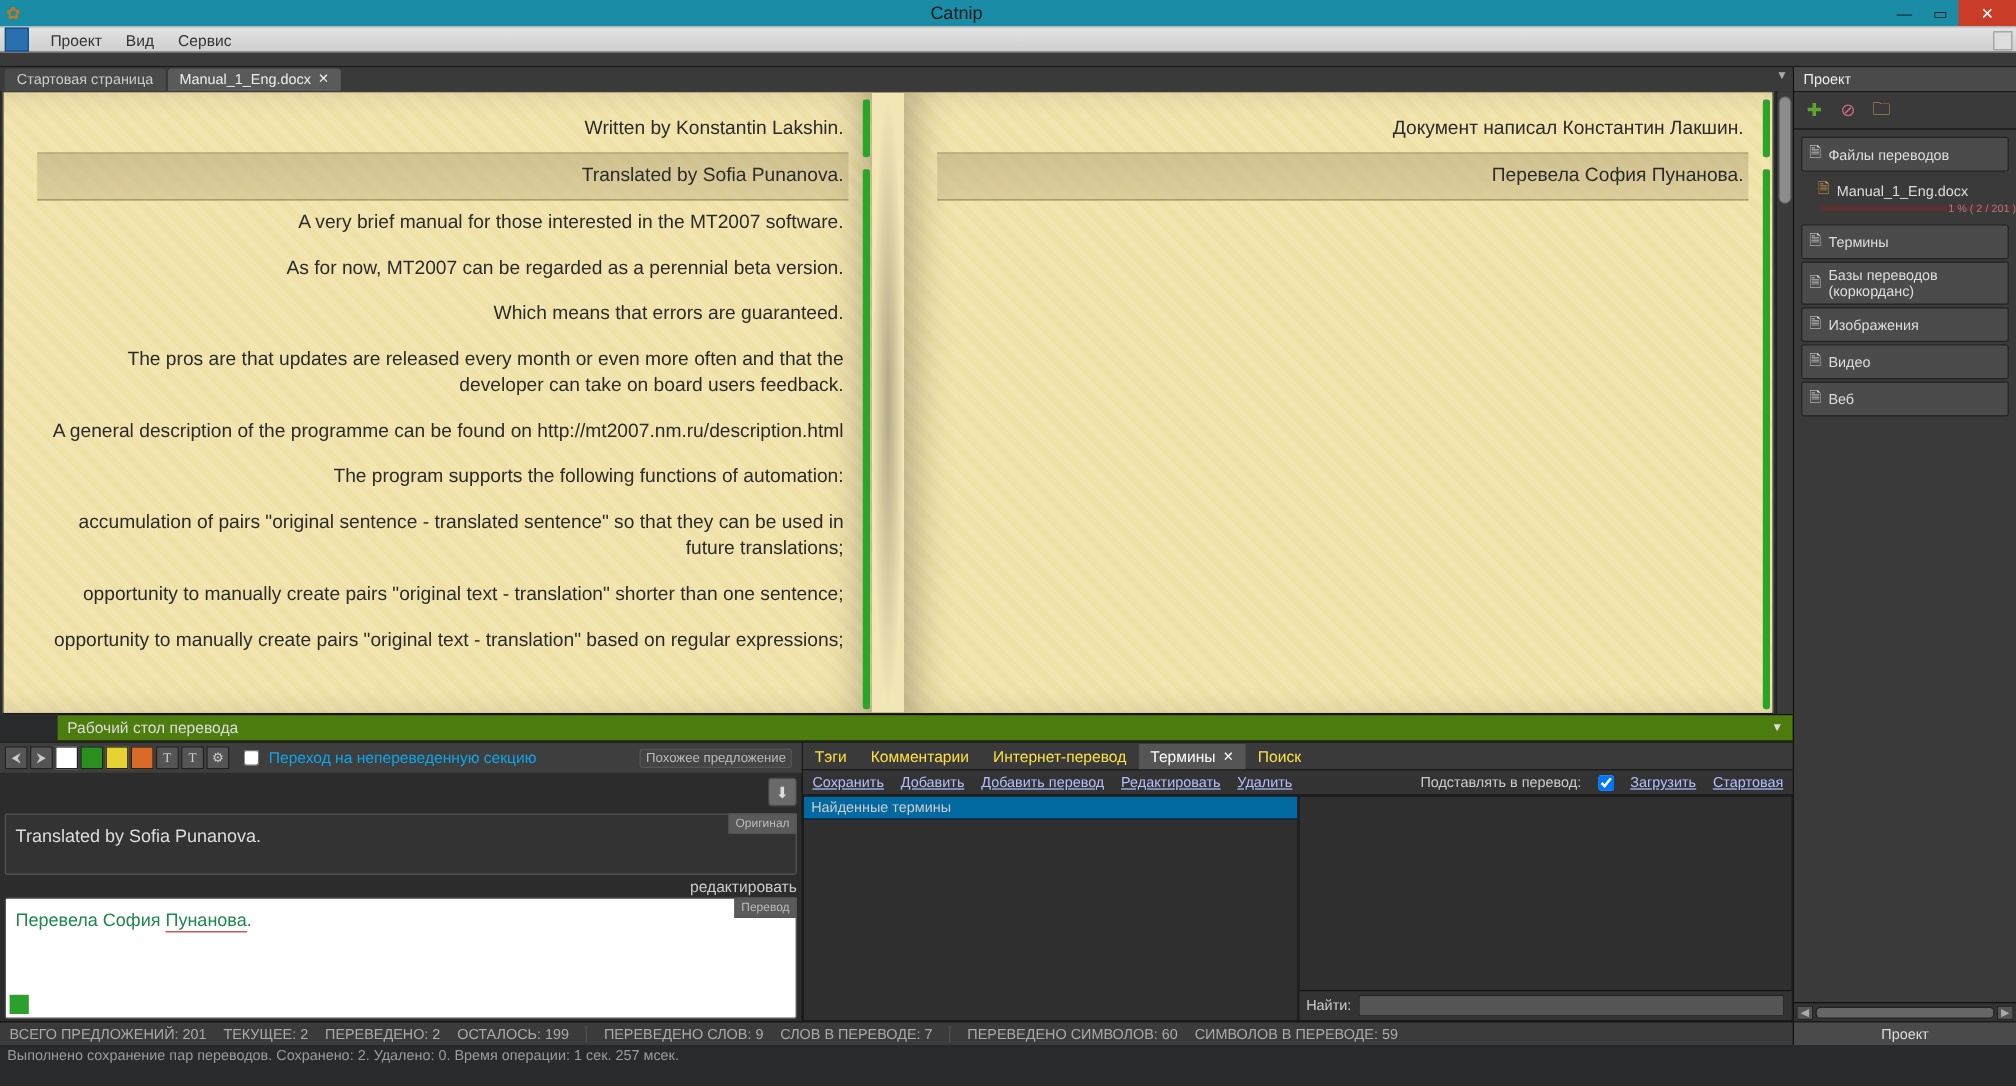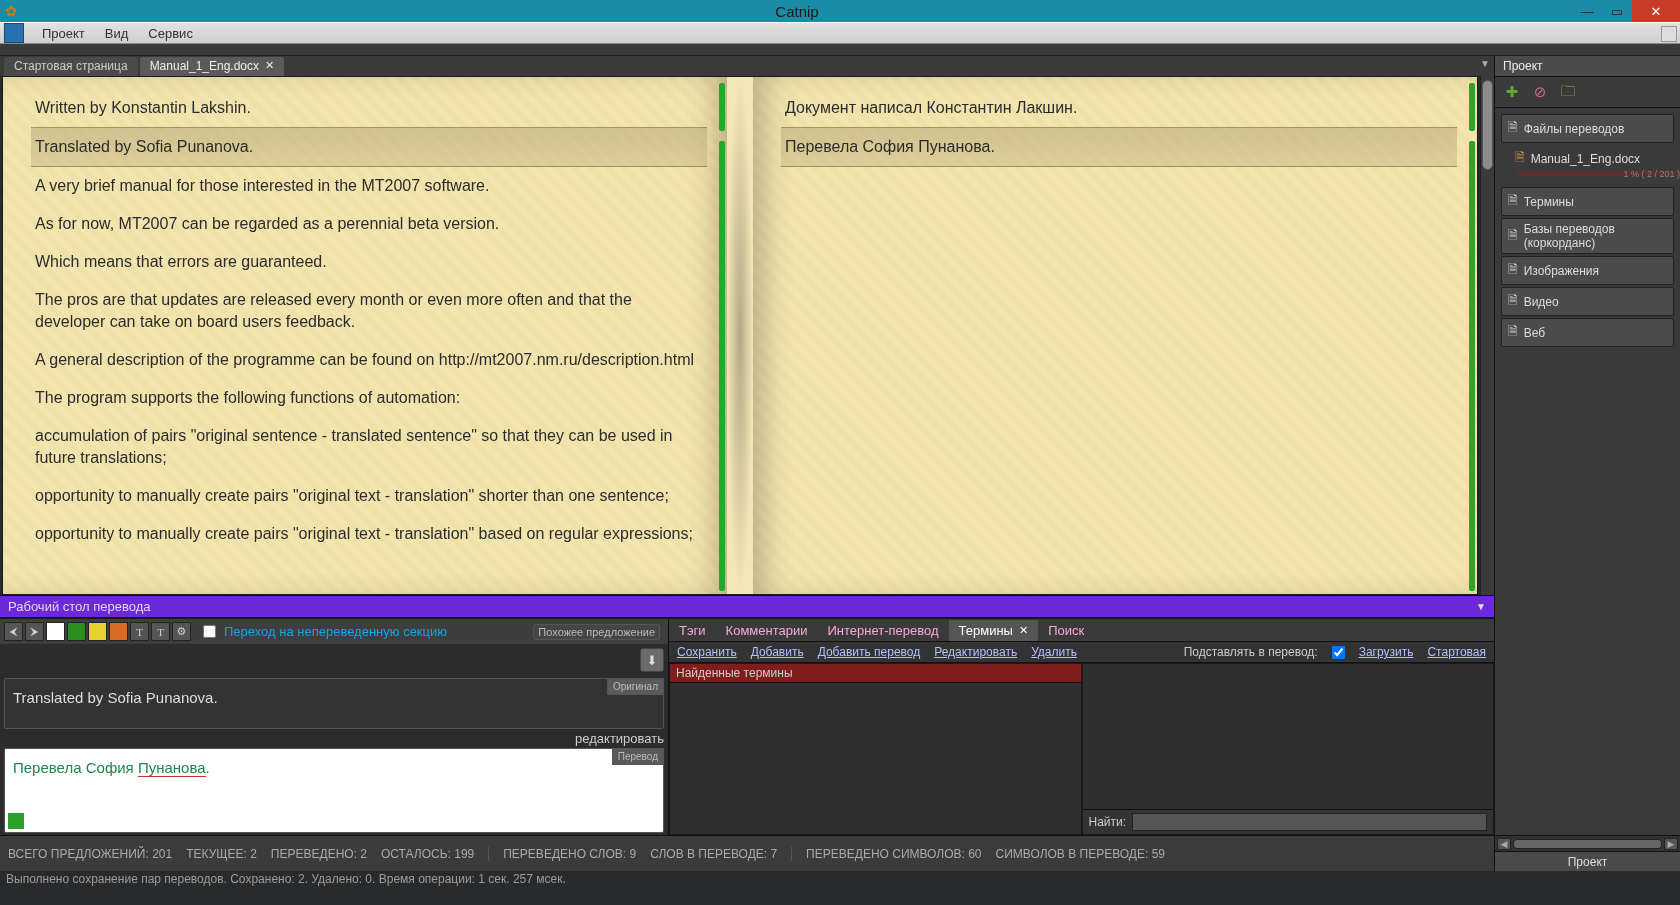--- a/index.html
+++ b/index.html
@@ -47,21 +47,21 @@
 .contentrow { flex:1; display:flex; min-height:0; }
 .leftcol { flex:1; display:flex; flex-direction:column; min-width:0; }
 .rightcol { width:186px; display:flex; flex-direction:column; border-left:1px solid #111; background:#3a3a3a; }
 
 .doctabs { display:flex; align-items:center; background:#3a3a3a; padding:0 4px; height:20px; position:relative;}
 .doctab { padding:2px 10px 3px 10px; font-size:12px; color:#ccc; background:#4a4a4a; border-radius:3px 3px 0 0; margin-right:2px; display:flex; align-items:center; gap:6px;}
 .doctab.active { background:#5a5a5a; color:#eee;}
 .doctab .x { font-size:11px; cursor:pointer; }
 .doctabs .overflow { position:absolute; right:4px; top:2px; font-size:10px; color:#aaa;}
 
-.bookarea { flex:1; display:flex; background:#f7eaba; border:1px solid #1a1a1a; margin:0 2px; overflow:hidden; position:relative;}
+.bookarea { flex:1; display:flex; background:#f7eaba; border:1px solid #1a1a1a; margin:0 2px; overflow:hidden; position:relative;text-align:right;}
 .bookpage {
   flex:1;
   background: repeating-linear-gradient(45deg,#f3e5b0 0,#f3e5b0 6px,#f0e1a9 6px,#f0e1a9 12px);
   padding:12px 20px 12px 28px;
   overflow:hidden;
   position:relative;
 }
 .bookpage.left { border-right:0; box-shadow: inset -20px 0 30px -10px rgba(0,0,0,0.25);}
 .bookpage.right { box-shadow: inset 20px 0 30px -10px rgba(0,0,0,0.25);}
 .segment { padding:8px 4px; color:#2b2b2b; font-size:16px; line-height:22px; border-bottom:0px solid rgba(0,0,0,0);}
@@ -70,21 +70,21 @@
   radial-gradient(ellipse at center, rgba(0,0,0,0.28) 0, rgba(0,0,0,0.02) 70%);}
 .bookarea .spine::before { content:""; position:absolute; left:50%; top:0; bottom:0;}
 .greenbar { position:absolute; top:6px; right:2px; width:6px; background:#2aa52a; border-radius:2px;}
 .greenbar.top { height:48px; }
 .bookpage.right .greenbar.top { height:48px; }
 .bookpage .greenbar2 { position:absolute; top:64px; right:2px; width:6px; height:450px; background:#2aa52a; border-radius:2px;}
 .bookscroll { width:14px; background:#3a3a3a; border-left:1px solid #222; position:relative;}
 .bookscroll .thumb { position:absolute; top:4px; left:1px; right:1px; height:90px; background:#8c8c8c; border-radius:6px; border:1px solid #555;}
 
 .translatepanel { height:276px; display:flex; flex-direction:column; }
-.translatepanel .paneltitle { padding:3px 8px; font-size:13px; color:#ddd; background:#6d28d9; border-top:1px solid #111; border-bottom:1px solid #111; display:flex; justify-content:space-between; align-items:center;}
+.translatepanel .paneltitle { padding:3px 8px; font-size:13px; color:#ddd; background:#4d7c0f; border-top:1px solid #111; border-bottom:1px solid #111; display:flex; justify-content:space-between; align-items:center;margin-left:48px;}
 .translatepanel .paneltitle .overflow{font-size:10px;}
 .translatebody { flex:1; display:flex; background:#2c2c2c; border-top:1px solid #1a1a1a; }
 .translateleft { flex:1; display:flex; flex-direction:column; border-right:1px solid #111; min-width:0;}
 .translateright { width:825px; display:flex; flex-direction:column;}
 
 .lt-toolbar { height:25px; display:flex; align-items:center; padding:0 4px; background:#3e3e3e; gap:2px;}
 .lt-toolbar .iconbtn,.lt-toolbar .colorbtn { width:19px; height:19px; border:1px solid #222; display:inline-block;}
 .lt-toolbar .colorbtn.white{background:#fff;}
 .lt-toolbar .colorbtn.green{background:#2b8f1f;}
 .lt-toolbar .colorbtn.yellow{background:#e6d233;}
@@ -96,34 +96,34 @@
 .lt-row { display:flex; justify-content:flex-end; padding:4px;}
 .lt-row .downbtn { width:24px;height:24px;background:#6a6a6a;border:1px solid #444;border-radius:3px;display:flex;align-items:center;justify-content:center;color:#ddd;}
 .lt-block { border:1px solid #555; margin:2px 4px; border-radius:2px; position:relative;}
 .lt-block .badge { position:absolute; top:-1px; right:-1px; background:#5a5a5a; color:#bbb; font-size:10px; padding:2px 5px; border:1px solid #555;}
 .lt-block.origin { color:#ddd; padding:10px 8px 22px 8px; font-size:15px; background:#333;}
 .lt-block.edit { background:#fff; color:#1d874c; padding:10px 8px 48px 8px; font-size:15px; flex:1; }
 .lt-block.edit .greenflag { position:absolute; left:3px; bottom:3px; width:16px; height:16px; background:#2ca02c;}
 .lt-block.edit .underline { border-bottom:1px solid #c03030; }
 
 .rt-tabs { display:flex; align-items:center; background:#3a3a3a; height:23px; border-bottom:1px solid #111; font-size:13px;}
-.rt-tab { padding:3px 10px; color:#f9a8d4; cursor:pointer; }
+.rt-tab { padding:3px 10px; color:#fde047; cursor:pointer; }
 .rt-tab.active { background:#555; color:#fff; display:flex; align-items:center; gap:6px;}
 .rt-tab .x{font-size:11px;}
 .rt-links { display:flex; align-items:center; gap:14px; padding:3px 8px; background:#333; color:#c7b9ff; font-size:12px; border-bottom:1px solid #111;}
 .rt-links a { color:#b3c0ff; text-decoration:underline;text-align:center; }
 .rt-links .spacer{flex:1;}
 .rt-links label { color:#ccc;}
 .rt-grid { flex:1; display:flex; }
 .rt-col { flex:1; border:1px solid #1a1a1a; background:#2f2f2f; display:flex; flex-direction:column;}
-.rt-col .hdr { background:#7f1d1d; color:#ccc; font-size:12px; padding:2px 6px; border-bottom:1px solid #111;}
+.rt-col .hdr { background:#0369a1; color:#ccc; font-size:12px; padding:2px 6px; border-bottom:1px solid #111;}
 .rt-find { display:flex; align-items:center; padding:3px 6px; gap:6px; border-top:1px solid #111; background:#333; font-size:12px;}
 .rt-find input { flex:1; background:#555; border:1px solid #222; color:#ddd; height:18px; padding:0 4px;}
 
-.statusbar { height:36px; background:#3b3b3b; display:flex; align-items:center; font-size:12px; color:#aaa; padding:0 8px; gap:14px; border-top:1px solid #111;}
+.statusbar { height:20px; background:#3b3b3b; display:flex; align-items:center; font-size:12px; color:#aaa; padding:0 8px; gap:14px; border-top:1px solid #111;}
 .statusbar .sep { width:1px; height:14px; background:#555; }
 .statusline { height:34px; background:#292a2c; color:#9c9c9c; font-size:12px; padding:1px 6px;}
 
 .project-header { background:#4a4a4a; color:#eee; font-size:12px; padding:3px 8px; border-bottom:1px solid #111;}
 .project-tb { display:flex; gap:6px; padding:4px 6px; background:#3a3a3a; border-bottom:1px solid #111;}
 .project-tb .picon { width:22px;height:22px;border-radius:3px;display:flex;align-items:center;justify-content:center;font-size:15px;}
 .project-tree { flex:1; overflow:auto; padding:4px 0;}
 .tree-cat { margin:2px 6px; background:#4b4b4b; border:1px solid #222; border-radius:2px; padding:3px 6px; display:flex; align-items:center; gap:6px; color:#ddd; font-size:12px;}
 .tree-sub { padding:3px 6px 0 20px; color:#ddd; font-size:12px; display:flex; align-items:center; gap:6px;}
 .tree-progress { margin:2px 0 4px 22px; position:relative; height:12px;}

